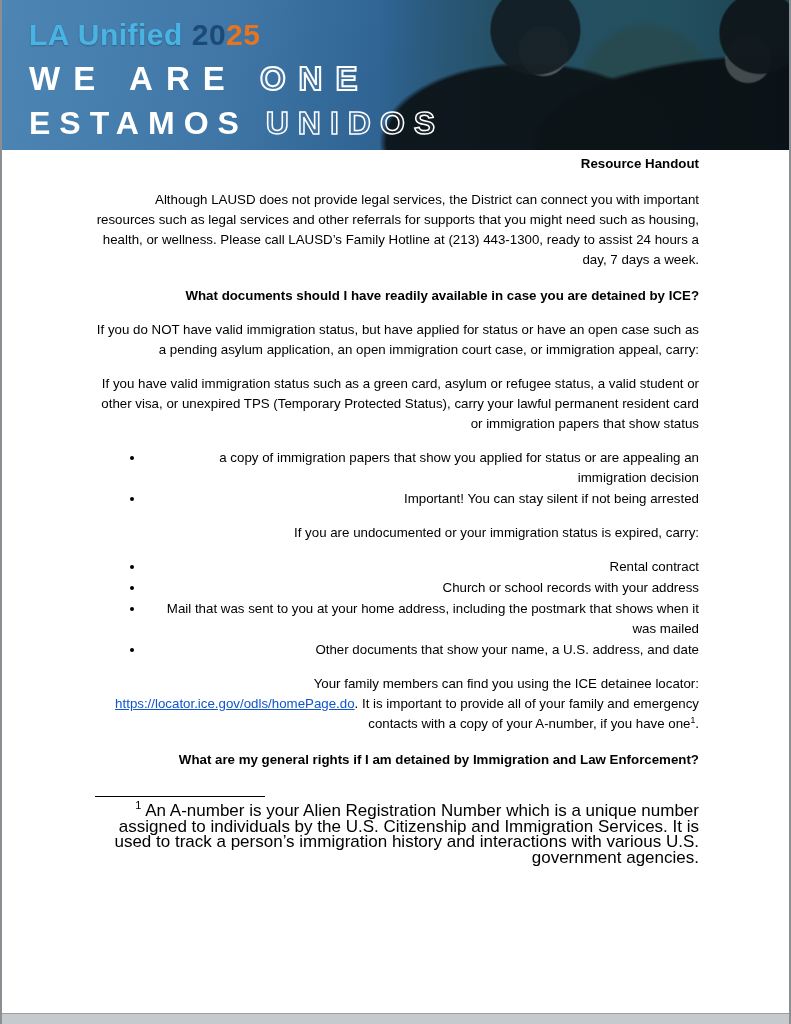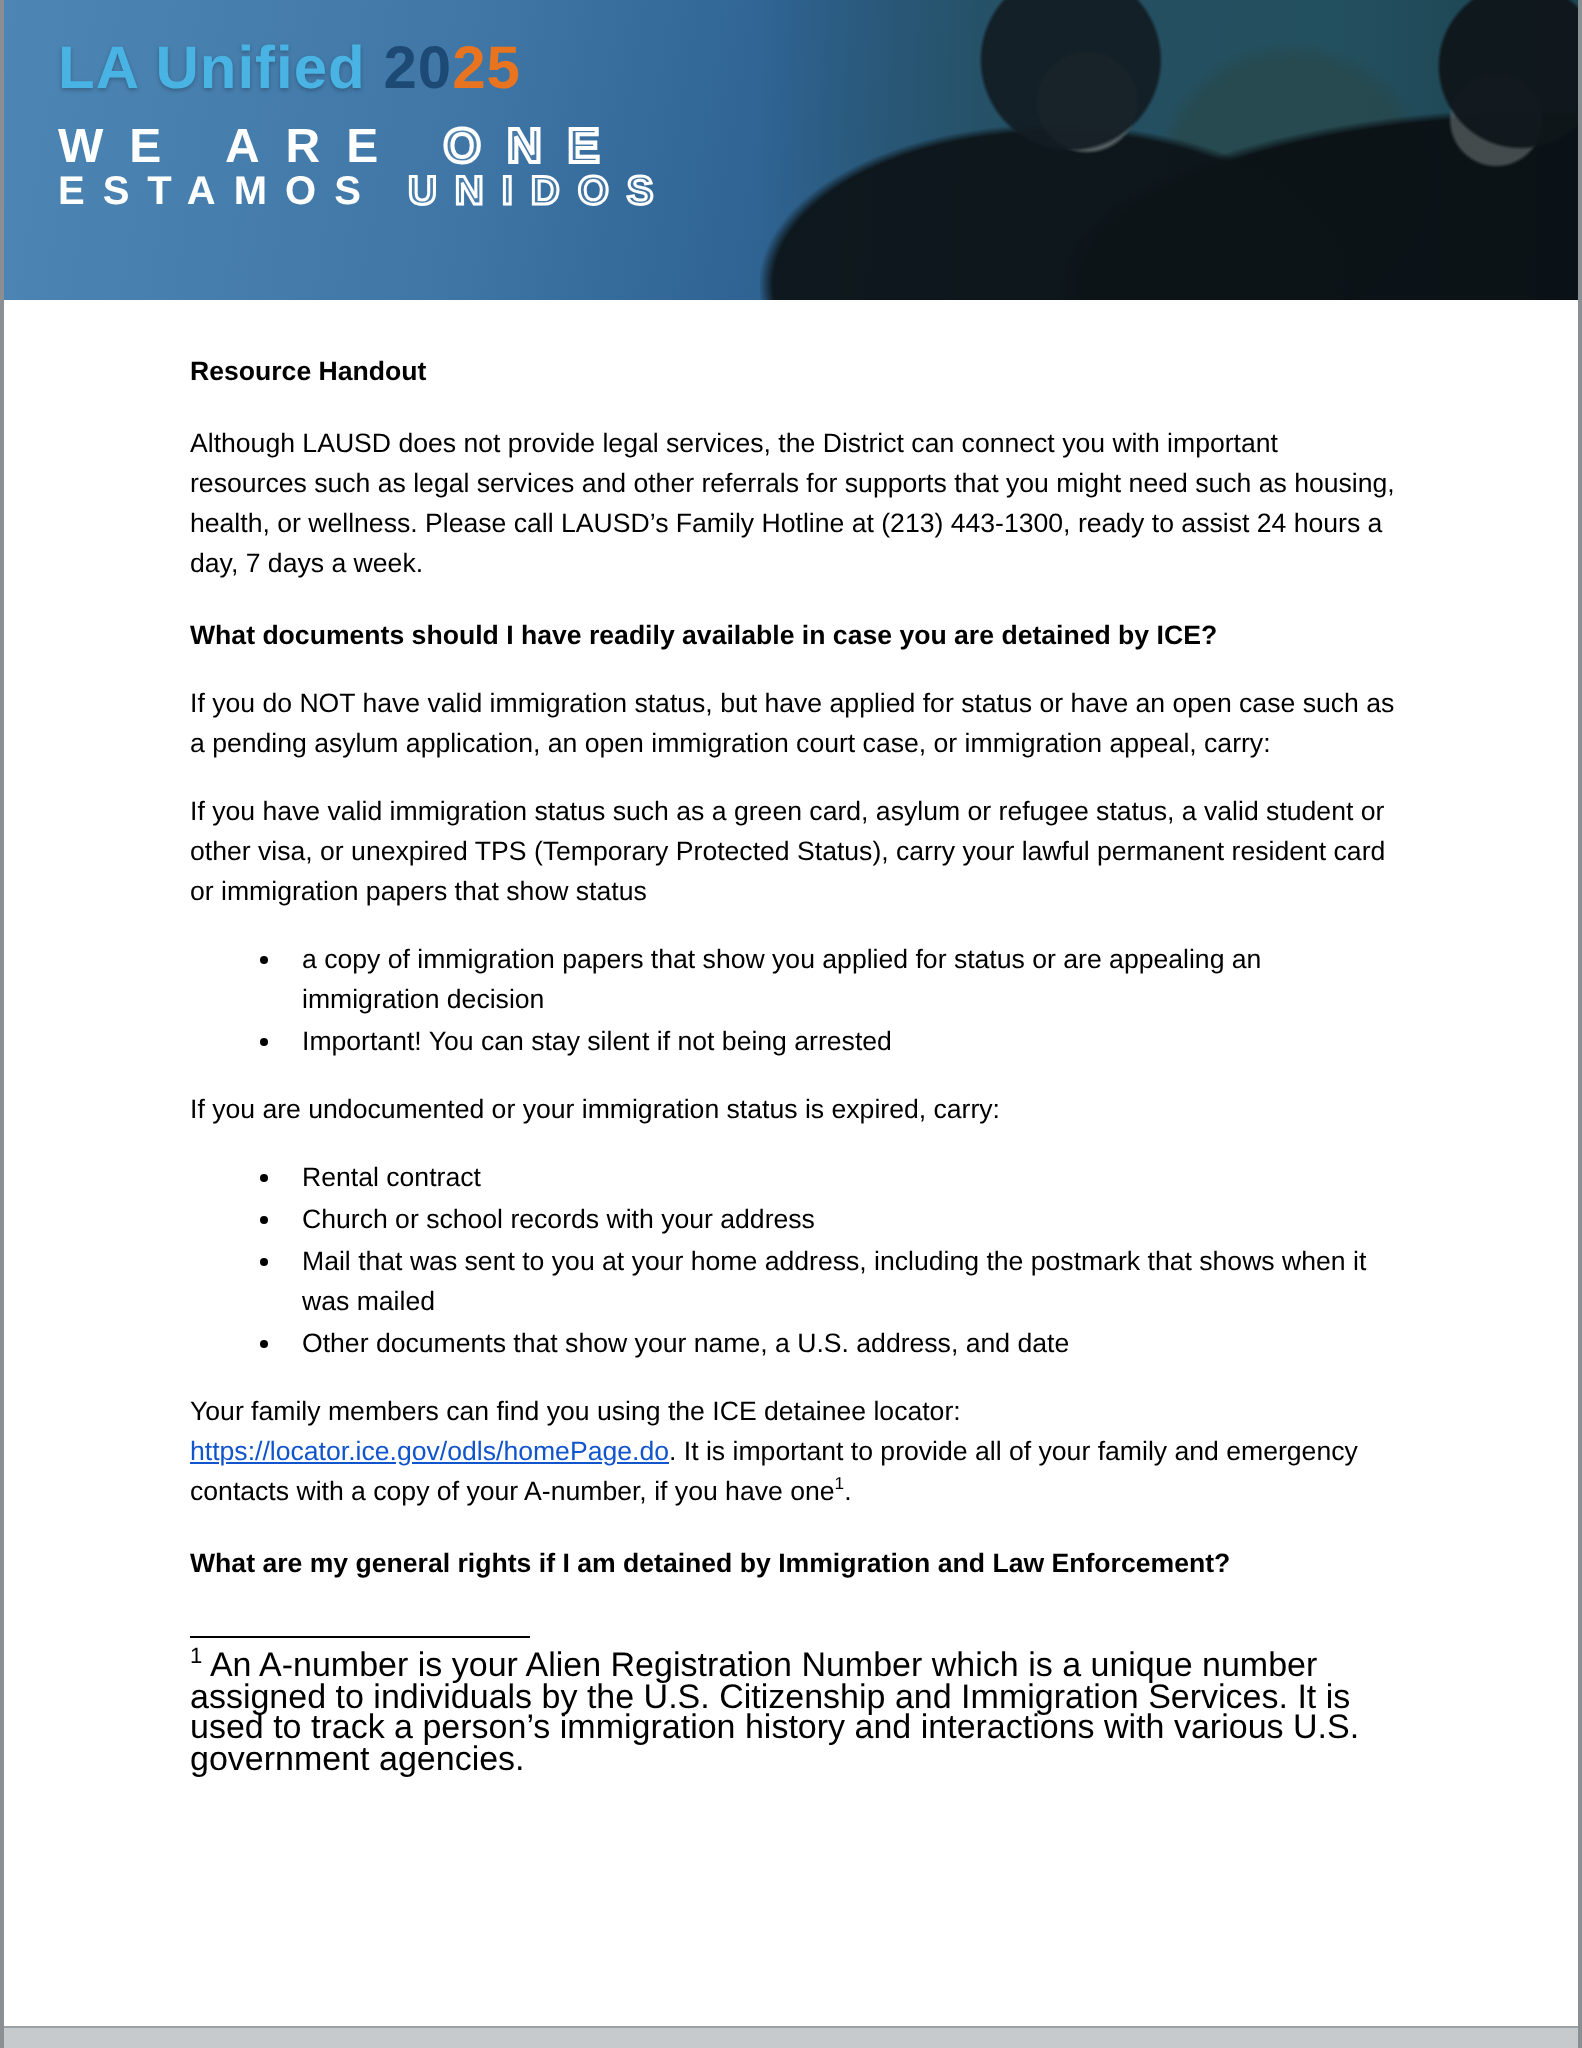--- a/index.html
+++ b/index.html
@@ -57,50 +57,52 @@
   .brand-line {
     font-size: 30px;
     font-weight: 800;
     letter-spacing: 0.5px;
     margin-bottom: 12px;
   }
   .brand-la { color: var(--brand-light-blue, #49b4e4); text-shadow: 0 1px 2px rgba(0,0,0,0.25); }
   .year-20 { color: var(--brand-navy, #1c4a74); }
   .year-25 { color: var(--brand-orange, #e8741f); }
   .we-are-line {
-    font-size: 24px;
+    font-size: 33px;
     font-weight: 600;
     color: #ffffff;
     letter-spacing: 13px;
+    margin-bottom: 12px;
     white-space: nowrap;
   }
   .estamos-line {
-    font-size: 20px;
+    font-size: 32px;
     font-weight: 600;
     color: #ffffff;
     letter-spacing: 9px;
     white-space: nowrap;
   }
   .outline-text {
     color: rgba(255,255,255,0.06);
     -webkit-text-stroke: 2px #ffffff;
     font-weight: 700;
   }
   .outline-text-sm {
     color: rgba(255,255,255,0.06);
     -webkit-text-stroke: 1.5px #ffffff;
     font-weight: 700;
   }
 
   
   .content {
-    padding: 26px 90px 0 93px;
+    padding: 4px 90px 0 93px;
     color: #000000;
     font-size: 13.3px;
     line-height: 20px;
+    text-align: right;
   }
   .doc-title {
     font-weight: 700;
     margin-bottom: 16px;
   }
   .heading {
     font-weight: 700;
     margin: 16px 0 14px 0;
   }
   .para {

